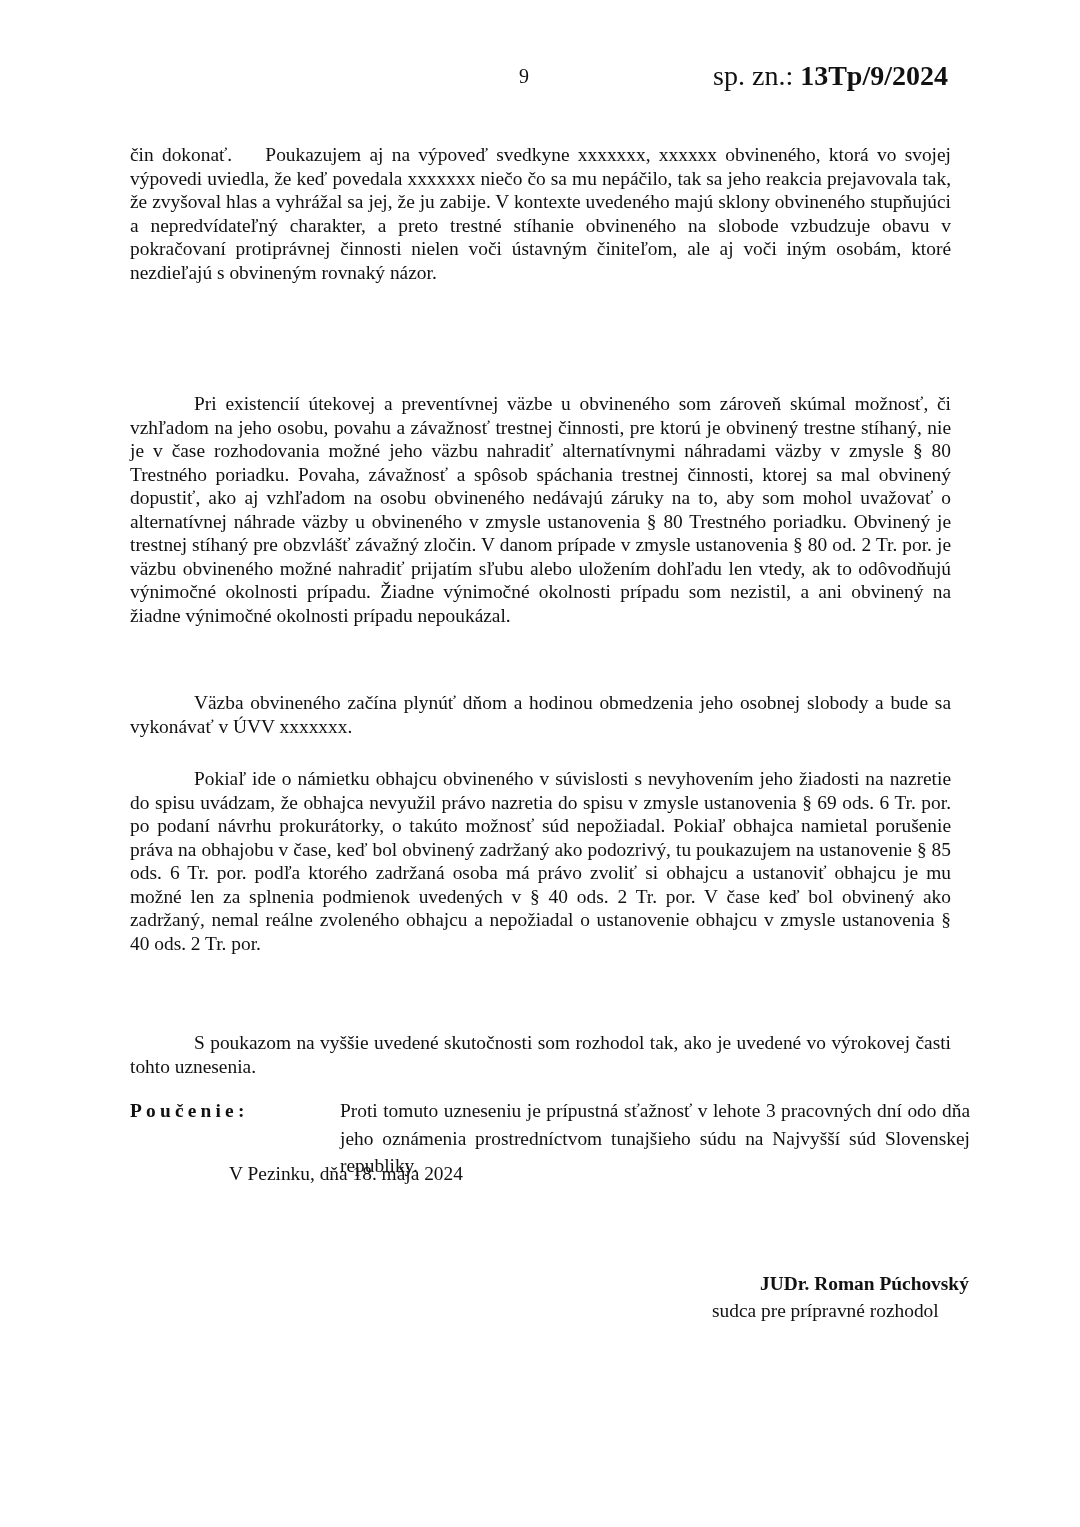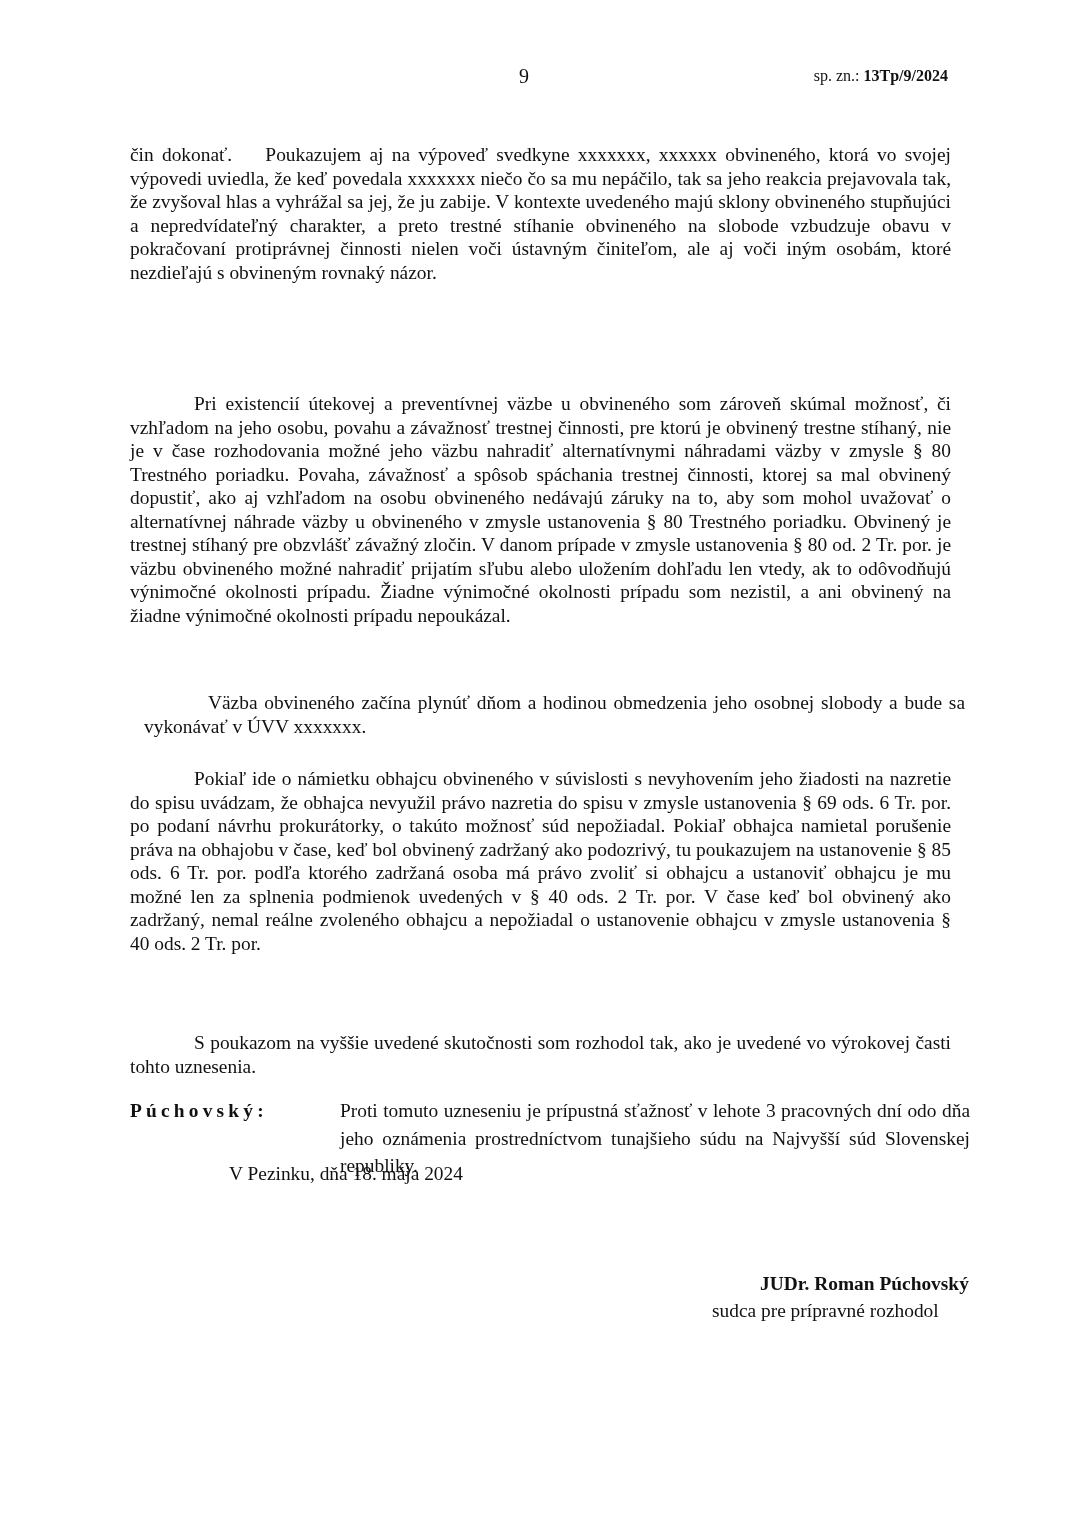--- a/index.html
+++ b/index.html
@@ -27,21 +27,21 @@
       position: absolute;
       left: 519px;
       top: 64px;
       font-size: 20px;
       line-height: 24px;
     }
     .header-ref {
       position: absolute;
       right: 132px;
       top: 64px;
-      font-size: 16px;
+      font-size: 28px;
       line-height: 24px;
     }
     .header-ref b {
       font-weight: bold;
     }
     .body-text {
       position: absolute;
       left: 130px;
       width: 821px;
       font-size: 19.4px;
@@ -52,21 +52,21 @@
     .para {
       margin: 0;
       text-indent: 0;
     }
     .para.indent {
       text-indent: 64px;
     }
     #p1 { top: 143px; }
     #p2 { top: 317px; }
     #p3 { top: 392px; }
-    #p4 { top: 691px; margin-left: 14px; }
+    #p4 { top: 691px; }
     #p5 { top: 767px; }
     #p6 { top: 1017px; margin-top: 14px; }
 
     .poucenie-row {
       position: absolute;
       left: 130px;
       top: 1097px;
       width: 821px;
       font-size: 19.4px;
       line-height: 27.5px;
@@ -124,21 +124,21 @@
 
   <p id="p3" class="body-text para indent">Pri existencií útekovej a preventívnej väzbe u obvineného som zároveň skúmal možnosť, či vzhľadom na jeho osobu, povahu a závažnosť trestnej činnosti, pre ktorú je obvinený trestne stíhaný, nie je v čase rozhodovania možné jeho väzbu nahradiť alternatívnymi náhradami väzby v zmysle § 80 Trestného poriadku. Povaha, závažnosť a spôsob spáchania trestnej činnosti, ktorej sa mal obvinený dopustiť, ako aj vzhľadom na osobu  obvineného nedávajú záruky na to, aby som mohol uvažovať o alternatívnej náhrade väzby u obvineného v zmysle ustanovenia § 80 Trestného poriadku. Obvinený je trestnej stíhaný pre obzvlášť závažný zločin. V danom prípade v zmysle ustanovenia § 80 od. 2 Tr. por. je väzbu obvineného možné nahradiť prijatím sľubu alebo uložením dohľadu len vtedy, ak to odôvodňujú výnimočné okolnosti prípadu. Žiadne výnimočné okolnosti prípadu som nezistil, a ani obvinený na žiadne výnimočné okolnosti prípadu nepoukázal.</p>
 
   <p id="p4" class="body-text para indent">Väzba obvineného začína plynúť dňom a hodinou obmedzenia jeho osobnej slobody a bude sa vykonávať v ÚVV xxxxxxx.</p>
 
   <p id="p5" class="body-text para indent">Pokiaľ ide o námietku obhajcu obvineného v súvislosti s nevyhovením jeho žiadosti na nazretie do spisu uvádzam, že obhajca nevyužil právo nazretia do spisu v zmysle ustanovenia § 69 ods. 6 Tr. por. po podaní návrhu prokurátorky, o takúto možnosť súd nepožiadal. Pokiaľ obhajca namietal porušenie práva na obhajobu v čase, keď bol obvinený zadržaný ako podozrivý, tu poukazujem na ustanovenie § 85 ods. 6 Tr. por. podľa ktorého zadržaná osoba má právo zvoliť si obhajcu a ustanoviť obhajcu je mu možné len za splnenia podmienok uvedených v § 40 ods. 2 Tr. por. V čase keď bol obvinený ako zadržaný, nemal reálne zvoleného obhajcu a nepožiadal o ustanovenie obhajcu v zmysle ustanovenia § 40 ods. 2 Tr. por.</p>
 
   <p id="p6" class="body-text para indent">S poukazom na vyššie uvedené skutočnosti som rozhodol tak, ako je uvedené vo výrokovej časti tohto uznesenia.</p>
 
   <div class="poucenie-row">
-    <span class="poucenie-label">Púchovský:</span>
+    <span class="poucenie-label">Poučenie:</span>
     <span class="poucenie-text">Proti tomuto uzneseniu je prípustná sťažnosť v lehote 3 pracovných dní odo dňa jeho oznámenia prostredníctvom tunajšieho súdu na Najvyšší súd Slovenskej republiky.</span>
   </div>
 
   <div class="place-date">V Pezinku, dňa 18. mája 2024</div>
 
   <div class="signature">
     <div class="signature-name">JUDr. Roman Púchovský</div>
     <div class="signature-role">sudca pre prípravné rozhodol</div>
   </div>
 

